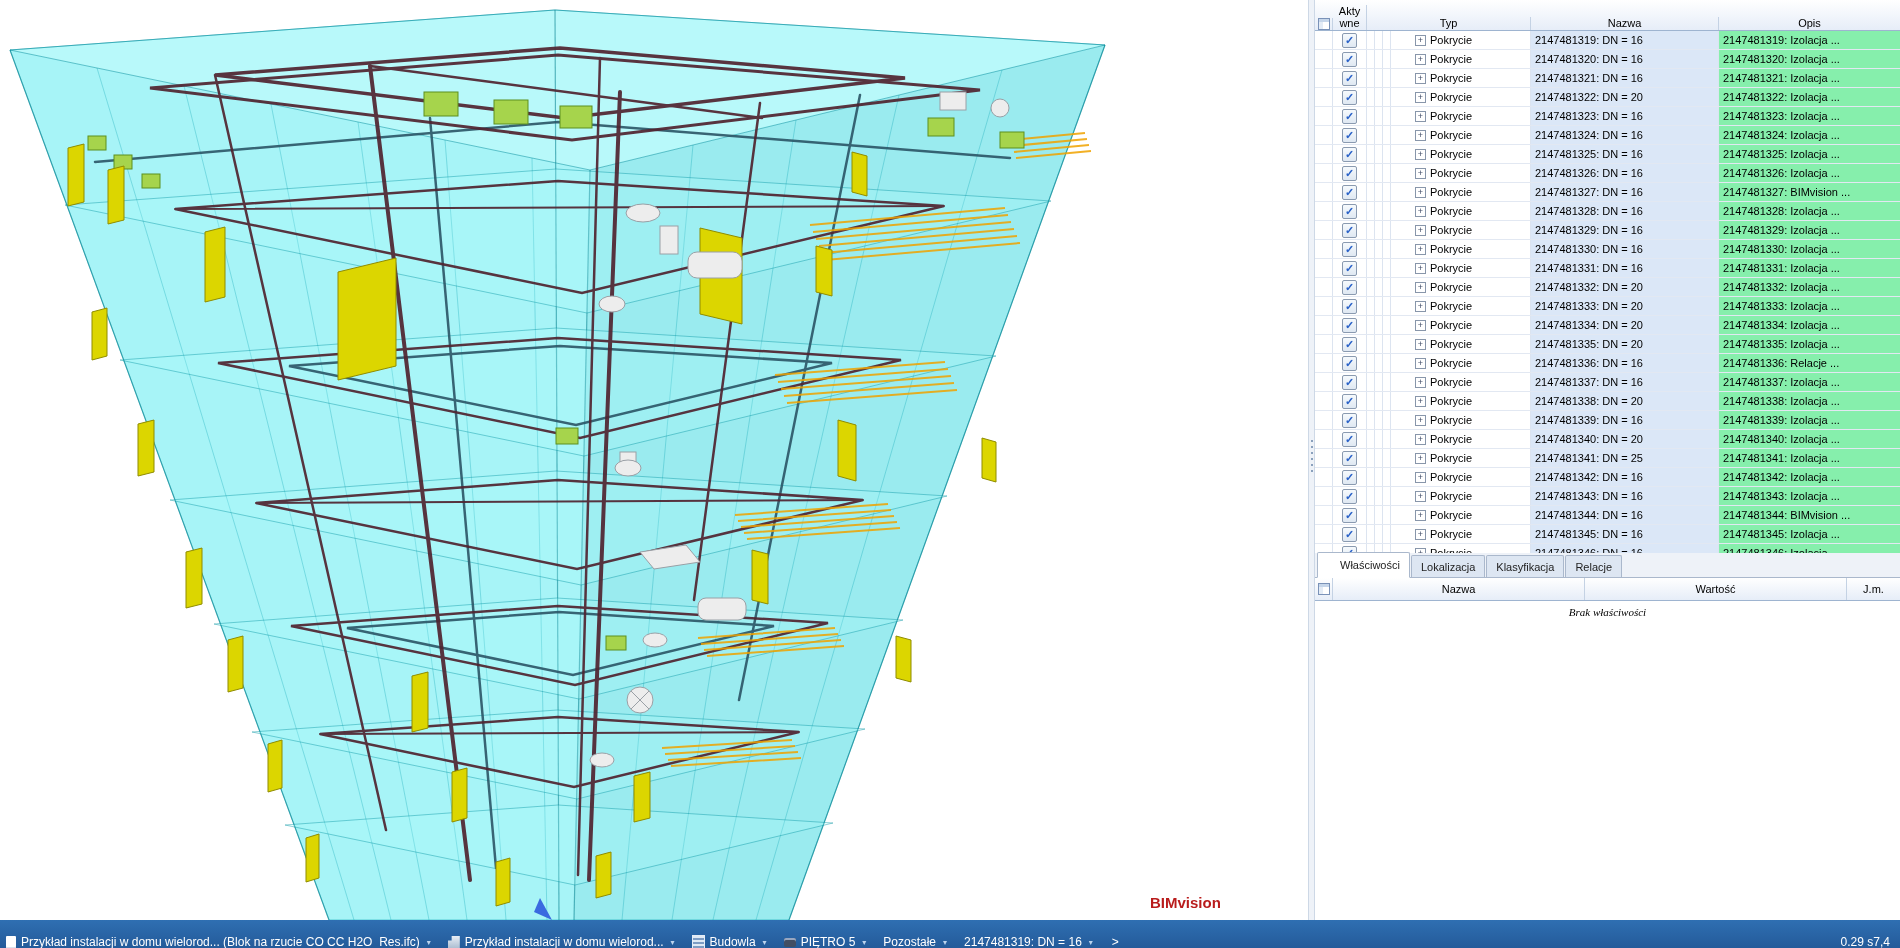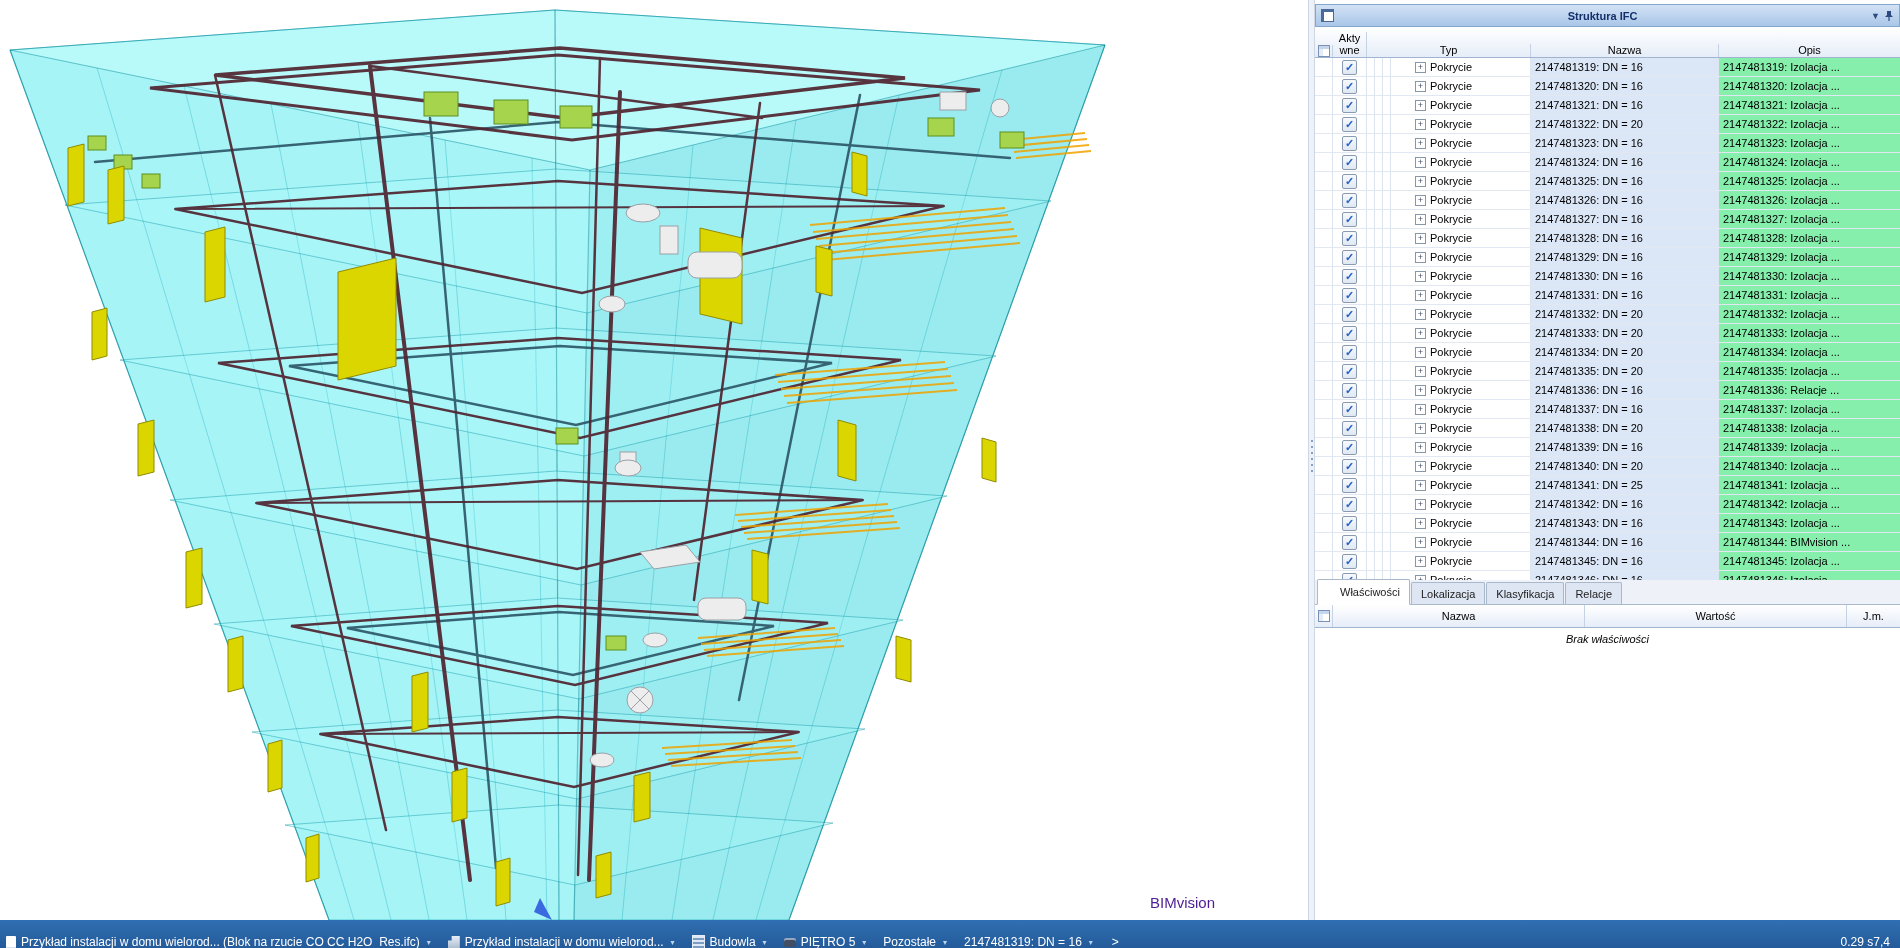--- a/index.html
+++ b/index.html
@@ -2,21 +2,21 @@
 <html><head>
 <meta charset="utf-8">
 <style>
   html,body{margin:0;padding:0;}
   body{width:1900px;height:948px;overflow:hidden;background:#fff;
        font-family:"Liberation Sans",sans-serif;font-size:11px;color:#000;}
   .app{position:relative;width:1900px;height:948px;}
 
   
   .viewport{position:absolute;left:0;top:0;width:1308px;height:920px;background:#fff;overflow:hidden;}
-  .watermark{position:absolute;left:1150px;top:894px;font-size:15px;color:#4c1d95;}
+  .watermark{position:absolute;left:1150px;top:894px;font-size:15px;color:#b91c1c;font-weight:bold;}
 
   
   .splitter{position:absolute;left:1308px;top:0;width:7px;height:920px;background:#eef2f8;
             border-left:1px solid #cdd8e6;border-right:1px solid #cdd8e6;box-sizing:border-box;}
   .splitter::after{content:"";position:absolute;left:2px;top:440px;width:2px;height:34px;
             background:repeating-linear-gradient(#8aa0bc 0 2px,transparent 2px 6px);}
 
   
   .panel{position:absolute;left:1315px;top:0;width:585px;height:920px;background:#fff;
          display:flex;flex-direction:column;box-sizing:border-box;}
@@ -54,21 +54,21 @@
   .tab{height:21px;padding:0 9px;display:flex;align-items:center;background:#dde6f2;
       border:1px solid #aab8cc;border-bottom:none;border-radius:2px 2px 0 0;color:#222;}
   .tab.active{background:#fff;height:24px;margin-bottom:-1px;border-bottom:1px solid #fff;padding-left:22px;}
 
   .props-header{display:flex;height:22px;background:linear-gradient(#ffffff,#e6edf8);
       border-bottom:1px solid #9eb4d0;align-items:center;}
   .ph{display:flex;align-items:center;justify-content:center;height:100%;
       border-right:1px solid #c4d2e4;box-sizing:border-box;}
   .ph0{width:18px;} .ph1{width:252px;} .ph2{width:262px;} .ph3{flex:1;border-right:none;}
   .props-body{flex:1;background:#fff;}
-  .empty-text{font-style:italic;text-align:center;padding-top:5px;}
+  .empty-text{font-style:italic;text-align:center;padding-top:5px;font-family:Liberation Serif, serif;}
 
   
   .statusbar{position:absolute;left:0;top:920px;width:1900px;height:44px;box-sizing:border-box;
       background:linear-gradient(#2f6fb2,#1d4f8c);display:flex;align-items:center;
       color:#fff;font-size:12px;padding:0 6px;}
   .crumbs{display:flex;align-items:center;gap:17px;flex:1;white-space:nowrap;overflow:hidden;}
   .crumb{display:flex;align-items:center;gap:5px;cursor:default;}
   .crumb-arrow{font-size:8px;color:#bcd4ee;margin-left:2px;}
   .crumb-suffix{margin-left:2px;}
   .sb-right{display:flex;padding-right:4px;flex:none;}
@@ -218,31 +218,20 @@
         <circle cx="1000" cy="108" r="9"></circle>
       </g>
       <polygon points="540,898 552,920 534,912" fill="#3a6ae0"></polygon>
     </svg>
     <div class="watermark">BIMvision</div>
   </div>
 
   <div class="splitter"></div>
 
   <div class="panel">
-    <div class="panel-title">
-      <span class="pt-icon"></span>
-      <span class="pt-text">Struktura IFC</span>
-      <span class="pt-caret">▼</span>
-      <span class="pt-pin">
-        <svg width="10" height="11" viewBox="0 0 10 11">
-            <path d="M3 1h4v4l2 2H1l2-2z" fill="#2a4a80"></path>
-            <line x1="5" y1="7" x2="5" y2="11" stroke="#2a4a80" stroke-width="1.2"></line>
-          </svg>
-      </span>
-    </div>
 
     <div class="grid-header">
       <div class="gh w0">
           <span class="grid-icon"></span>
         </div>
       <div class="gh w1">Akty wne</div>
       <div class="gh w2">Typ</div>
       <div class="gh w3">Nazwa</div>
       <div class="gh w4">Opis</div>
     </div>
@@ -382,21 +371,21 @@
             <span class="cb">✓</span>
           </div>
     <div class="c ci"></div>
     <div class="c ci"></div>
     <div class="c ci"></div>
     <div class="c c2">
       <span class="expander">+</span>
       <span>Pokrycie</span>
     </div>
     <div class="c c3">2147481327: DN = 16</div>
-    <div class="c c4">2147481327: Izolacja ...</div>
+    <div class="c c4">2147481327: BIMvision ...</div>
   </div>
 
   <div class="row">
     <div class="c c0"></div>
     <div class="c c1">
             <span class="cb">✓</span>
           </div>
     <div class="c ci"></div>
     <div class="c ci"></div>
     <div class="c ci"></div>

